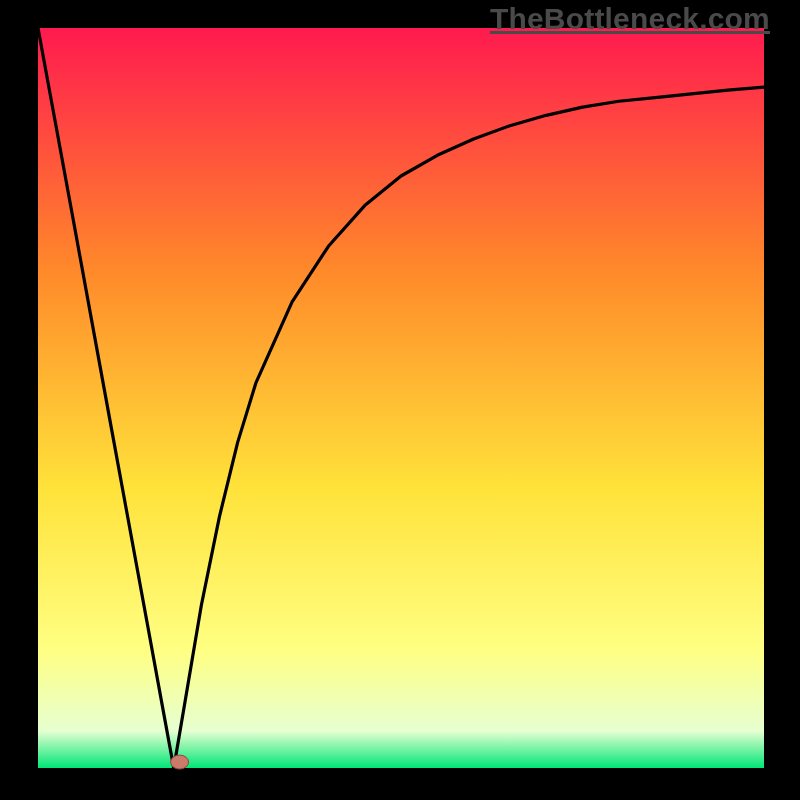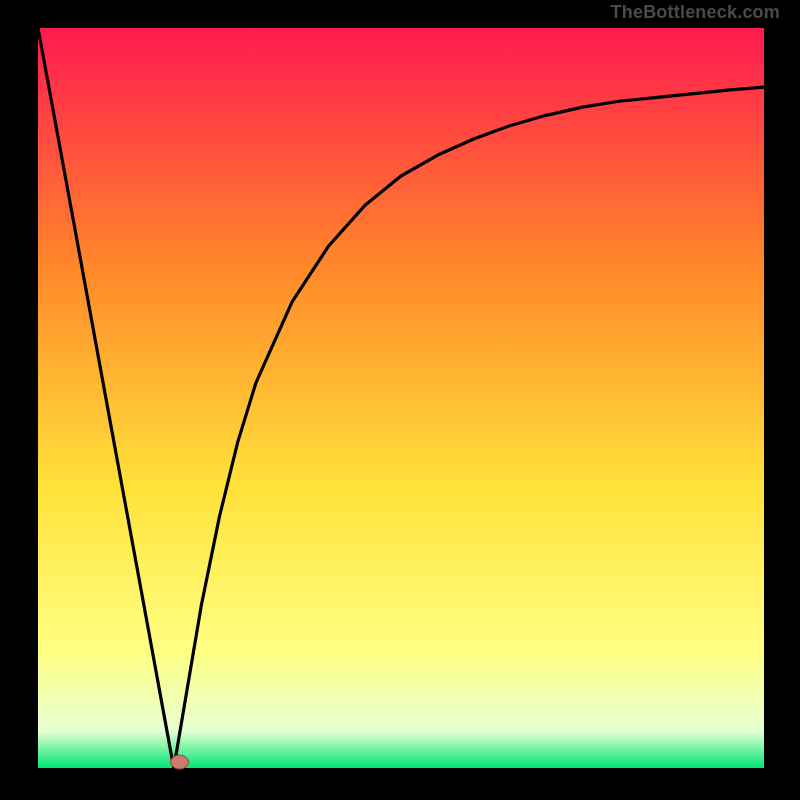--- a/index.html
+++ b/index.html
@@ -12,27 +12,28 @@
   }
   .frame {
     position: relative;
     width: 800px;
     height: 800px;
     background: #000;
   }
   .attribution {
     position: absolute;
     top: 2px;
-    right: 20px;
+    right: 30px;
     color: #4a4a4a;
-    font-size: 18px;
+    font-size: 30px;
     font-weight: 600;
     letter-spacing: 0.2px;
     z-index: 5;
     user-select: none;
+    text-decoration: underline;
   }
   svg {
     position: absolute;
     top: 0;
     left: 0;
   }
 </style>
 </head>
 <body>
 

